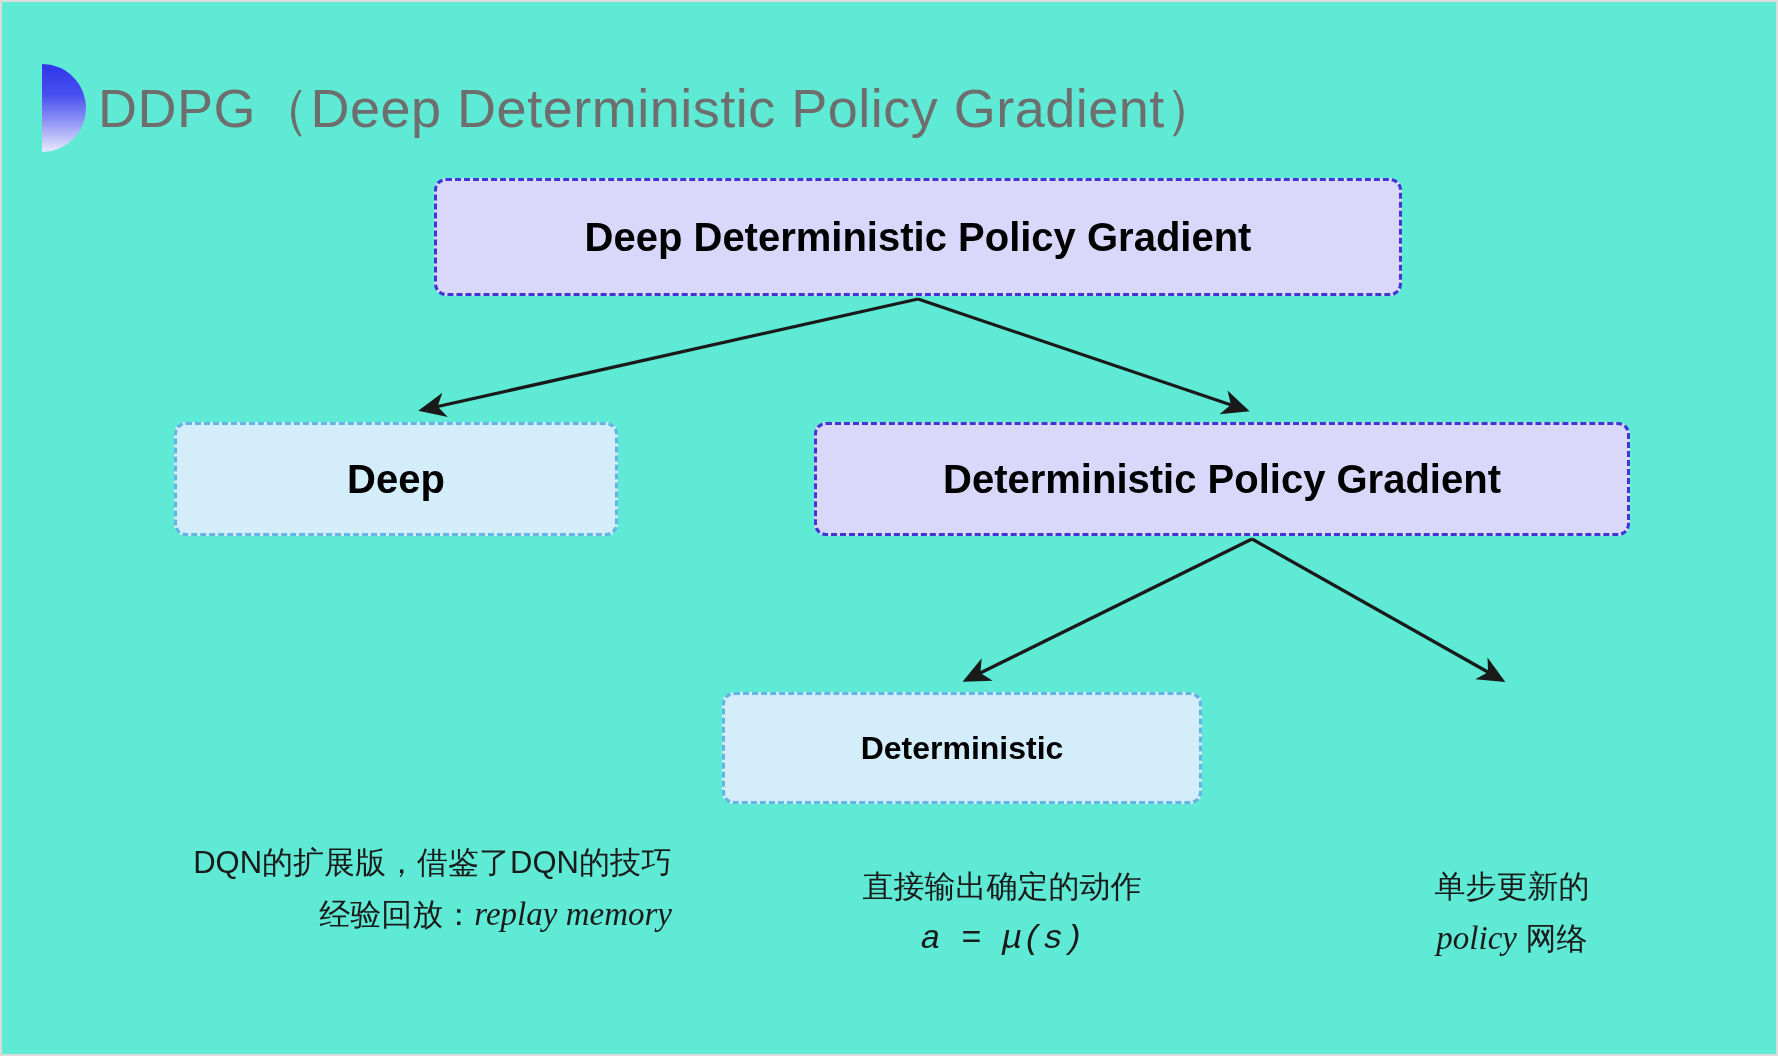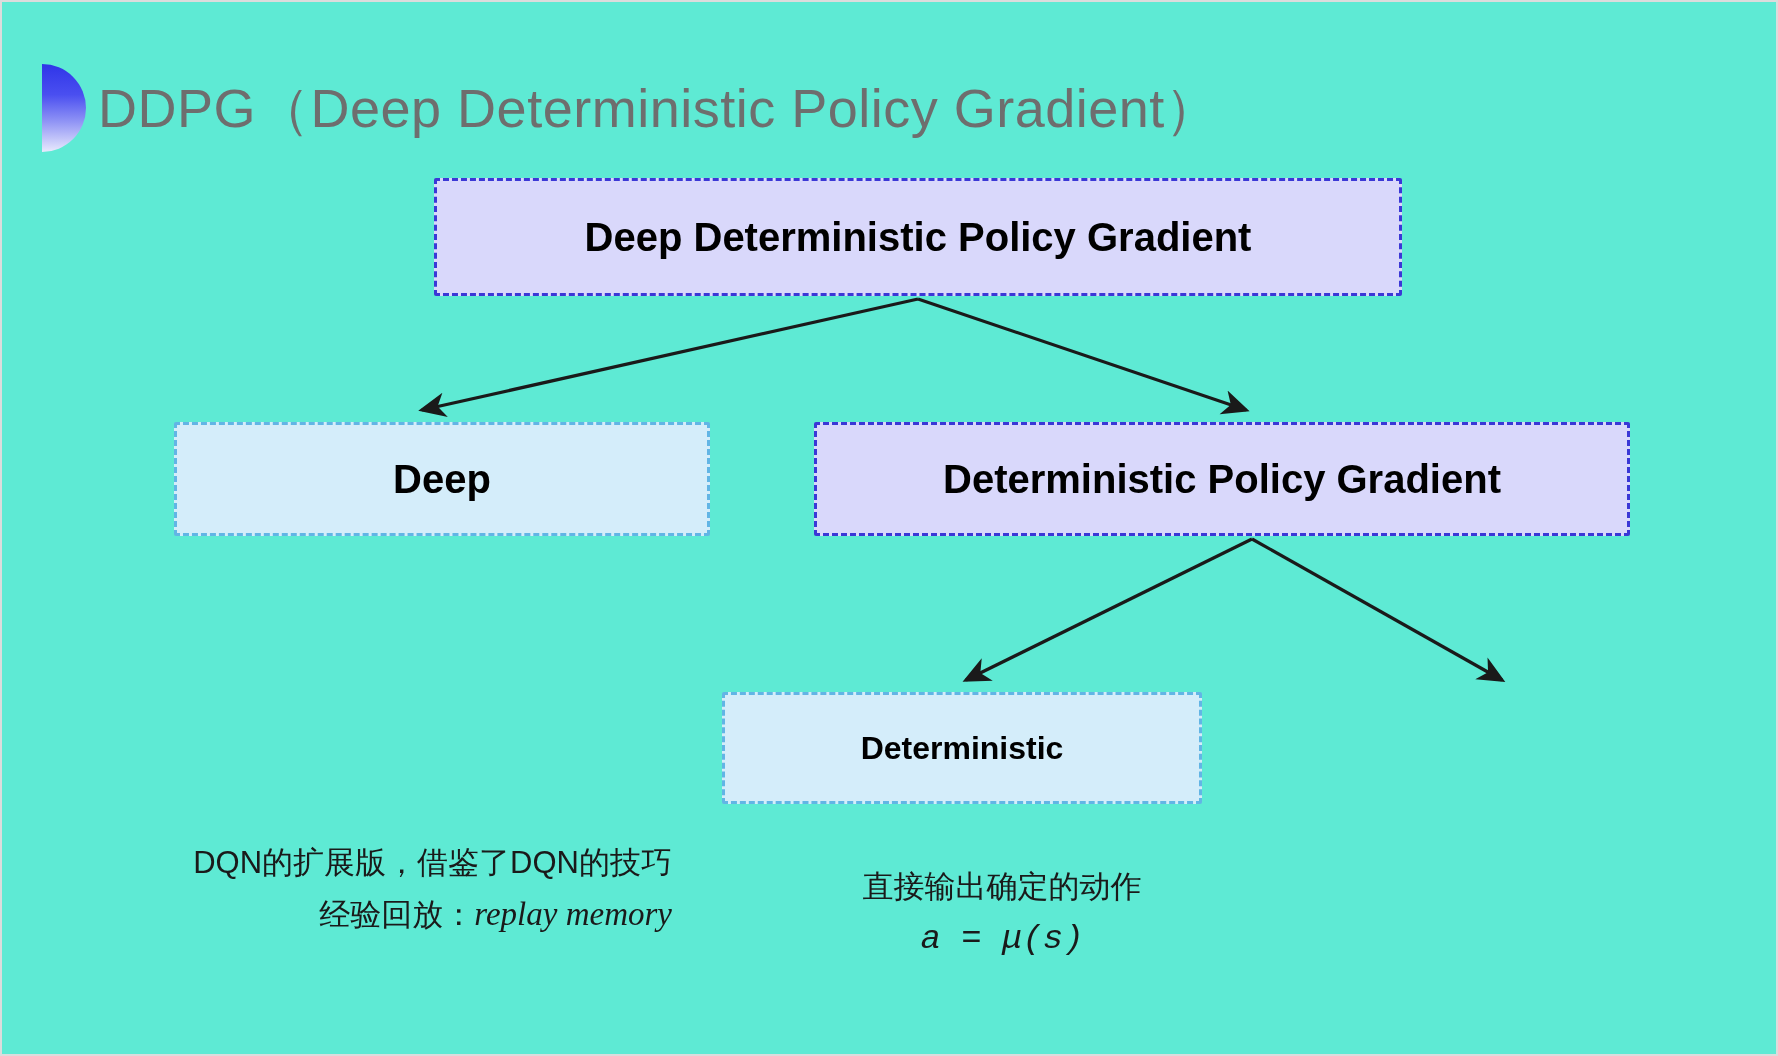--- a/index.html
+++ b/index.html
@@ -56,21 +56,21 @@
     pointer-events: none;
   }
 
   
   .node {
     position: absolute;
     box-sizing: border-box;
     display: flex;
     align-items: center;
     justify-content: center;
-    border-radius: 2px;
+    border-radius: 12px;
     color: #000000;
     font-weight: 600;
     text-align: center;
     line-height: 1.15;
   }
   .node.purple {
     background: #d9d8fb;
     border: 3px dashed #3b38d6;
   }
   .node.blue {
@@ -78,21 +78,21 @@
     border: 3px dashed #62b5e5;
   }
 
   #node-root {
     left: 432px; top: 176px;
     width: 968px; height: 118px;
     font-size: 40px;
   }
   #node-deep {
     left: 172px; top: 420px;
-    width: 536px; height: 114px;
+    width: 444px; height: 114px;
     font-size: 40px;
   }
   #node-dpg {
     left: 812px; top: 420px;
     width: 816px; height: 114px;
     font-size: 40px;
   }
   #node-det {
     left: 720px; top: 690px;
     width: 480px; height: 112px;
@@ -185,14 +185,20 @@
     <div class="cap-line">
       <span>经验回放：</span><span class="mathit">replay memory</span>
     </div>
   </div>
 
   <div id="caption-det" class="caption">
     <div class="cap-line">直接输出确定的动作</div>
     <div class="cap-line formula">a = μ(s)</div>
   </div>
 
+  <div id="caption-pg" class="caption">
+    <div class="cap-line">单步更新的</div>
+    <div class="cap-line">
+      <span class="mathit">policy</span><span> 网络</span>
+    </div>
+  </div>
 
 </div>
 
 </body></html>

